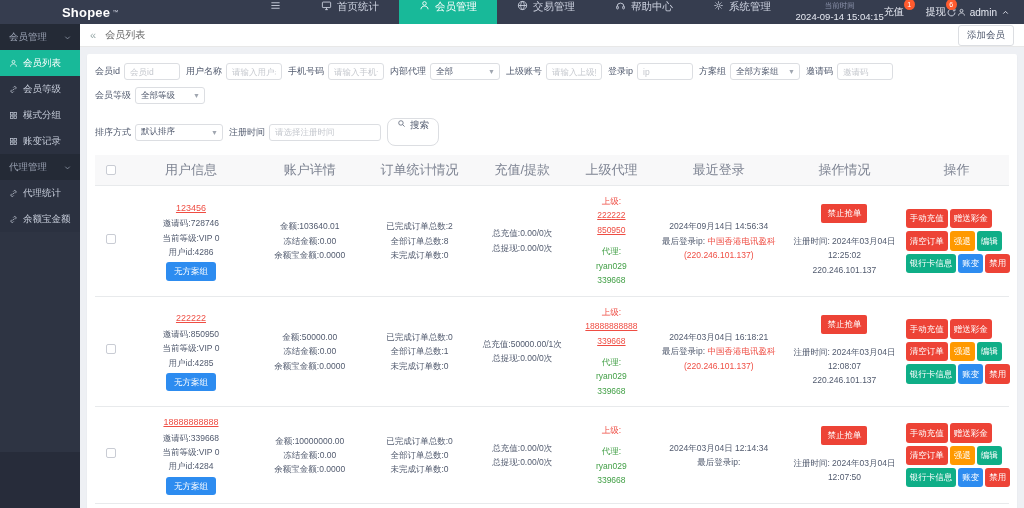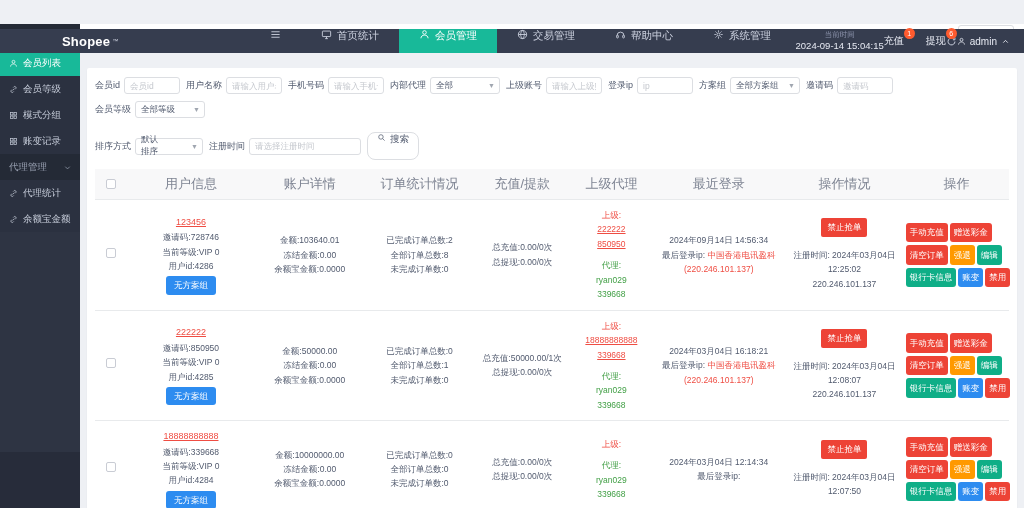--- a/index.html
+++ b/index.html
@@ -1,19 +1,19 @@
 <!DOCTYPE html>
 <html><head>
 <meta charset="utf-8">
 <style>
   * { box-sizing: border-box; margin: 0; padding: 0; }
   html,body { width:1024px; height:508px; overflow:hidden; font-family:"Liberation Sans",sans-serif; background:#eef0f4; }
 
   
-  .topbar { position:absolute; top:0; left:0; right:0; height:24px; background:#363d4f; display:flex; align-items:stretch; color:#dfe3ee; z-index:5;margin-top:29px; }
+  .topbar { position:absolute; top:0; left:0; right:0; height:24px; background:#363d4f; display:flex; align-items:stretch; color:#dfe3ee; z-index:5; }
   .logo { flex:0 0 250px; display:flex; align-items:center; padding-left:62px; color:#fff; font-size:13px; font-weight:bold; letter-spacing:.2px; }
   .logo sup { font-size:6px; margin-left:2px; font-weight:normal; color:#cfd3e0; }
   .top-nav { display:flex; align-items:stretch; }
   .nav-item { display:flex; align-items:flex-start; gap:5px; padding:0 20px; font-size:10.5px; color:#cdd2e0; cursor:pointer; }
   .nav-item.active { background:#18b999; color:#fff; }
   .top-right { margin-left:auto; display:flex; align-items:center; padding-right:14px; }
   .time-block { text-align:center; line-height:1.25; }
   .time-label { font-size:7.5px; color:#8d94ad; }
   .time-value { font-size:9.5px; color:#e6e9f2; }
   .shortcut { position:relative; font-size:10px; color:#e6e9f2; cursor:pointer; }
@@ -28,32 +28,32 @@
   .side-rest { flex:1; background:#2e3443; }
   .side-bottom { height:56px; background:#272c3a; }
 
   
   .crumbbar { position:absolute; left:80px; top:24px; right:0; height:23px; background:#fff; border-bottom:1px solid #e8e8e8; display:flex; align-items:center; padding:0 10px; z-index:3; }
   .collapse-ic { color:#9aa; font-size:11px; margin-right:9px; cursor:pointer; }
   .crumb { font-size:10px; color:#666; }
   .add-member { margin-left:auto; border:1px solid #dcdee2; border-radius:3px; background:#fff; font-size:9.5px; color:#515a6e; padding:3px 8px; cursor:pointer; }
 
   
-  .main { position:absolute; left:80px; top:47px; right:0; bottom:0; background:#eef0f4; padding:21px 7px; }
+  .main { position:absolute; left:80px; top:47px; right:0; bottom:0; background:#eef0f4; padding:7px 7px; }
   .card { background:#fff; border-radius:2px; padding:9px 8px 10px; box-shadow:0 1px 2px rgba(0,0,0,.05); }
 
   
   .filters { display:flex; flex-wrap:wrap; align-items:center; gap:7px 6px; }
   .fgroup { display:flex; align-items:center; gap:4px; }
   .flabel { font-size:9px; color:#515a6e; white-space:nowrap; }
   .finput { height:17px; border:1px solid #dcdee2; border-radius:3px; font-size:8.5px; padding:0 5px; color:#515a6e; width:56px; background:#fff; outline:none; }
   .finput::placeholder { color:#c5c8ce; }
   .finput.w2 { width:112px; }
   .fselect { height:17px; border:1px solid #dcdee2; border-radius:3px; font-size:8.5px; padding:0 4px 0 5px; color:#515a6e; width:70px; background:#fff; display:flex; align-items:center; justify-content:space-between; cursor:pointer; }
-  .fselect.w2 { width:68px;gap:28px; }
+  .fselect.w2 { width:88px;gap:28px; }
   .fselect .arr { color:#a0a6b0; font-size:7px; }
   .search-btn { display:flex; align-items:flex-start; gap:4px; border:1px solid #dcdee2; background:#fff; border-radius:8px; height:28px; padding:0 9px; font-size:9.5px; color:#515a6e; cursor:pointer; }
 
   
   .tbl { width:100%; border-collapse:collapse; margin-top:9px; table-layout:fixed; }
   .tbl th { background:#f8f8f9; color:#7d8392; font-size:13px; font-weight:normal; padding:6px 2px; border-bottom:1px solid #e8eaec; }
   .tbl td { font-size:8.5px; color:#515a6e; text-align:center; vertical-align:middle; padding:8px 2px; border-bottom:1px solid #e8eaec; line-height:1.7; }
   .cb { display:inline-block; width:10px; height:10px; border:1px solid #c9ccd4; border-radius:2px; background:#fff; cursor:pointer; }
   .uname { color:#ef4d43; text-decoration:underline; font-size:9px; cursor:pointer; }
   .plan-btn { display:inline-block; background:#2d8cf0; color:#fff; border-radius:3px; padding:2px 8px; font-size:8.5px; margin-top:3px; cursor:pointer; }

